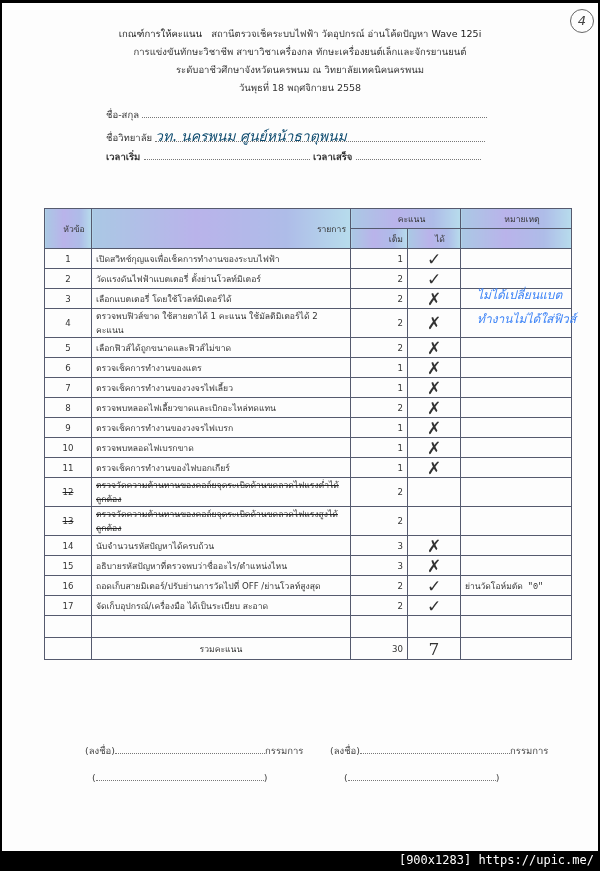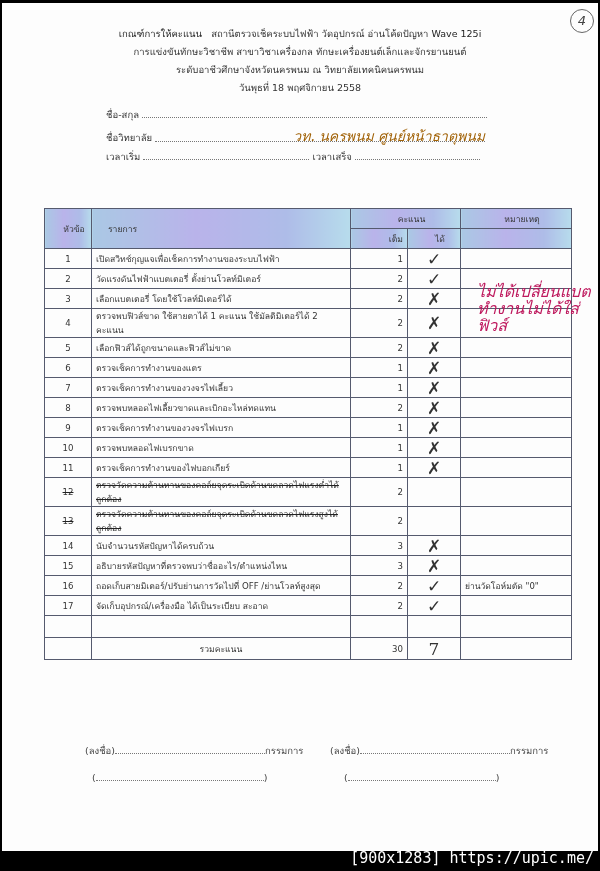--- a/index.html
+++ b/index.html
@@ -6,38 +6,38 @@
   body { width:600px; height:871px; background:#000; position:relative; overflow:hidden;
          font-family:"DejaVu Sans", sans-serif; color:#333; }
   .page { position:absolute; left:2px; top:3px; width:596px; height:848px; background:#fdfdfd; }
   .page-num { position:absolute; left:568px; top:6px; width:22px; height:22px; border:1px solid #666;
               border-radius:50%; font-size:13px; color:#444; text-align:center; line-height:22px; font-style:italic; }
   .title-block { position:absolute; left:0; top:22px; width:596px; text-align:center; font-size:9.5px; color:#333; }
   .title-block .line { height:18px; line-height:18px; }
   .title-block b { font-weight:normal; color:#222; }
   .form-line { position:absolute; font-size:9.5px; color:#333; white-space:nowrap; }
   .dots { display:inline-block; border-bottom:1px dotted #777; height:10px; vertical-align:baseline; }
-  .hand { font-family:"DejaVu Serif", serif; font-style:italic; color:#a16207; font-size:14px;text-align:right; }
+  .hand { font-family:"DejaVu Serif", serif; font-style:italic; color:#0c4a6e; font-size:14px; }
   table.score { position:absolute; left:42px; top:205px; width:528px; border-collapse:collapse; font-size:8.6px; }
   table.score td, table.score th { border:1px solid #555a6e; height:19px; padding:0 4px; color:#333; font-weight:normal; }
   table.score thead th { background:linear-gradient(90deg,#aac8e4 0%,#b9b3ea 40%,#aebce8 75%,#b7dcec 100%);padding-left:16px; }
   .c-no { width:26px; text-align:center;margin-top:24px; }
   .c-item { text-align:left; }
   .c-full { width:36px; text-align:right; }
   .c-got { width:32px; text-align:center; }
-  .c-note { width:90px; }
+  .c-note { width:90px;font-family:Liberation Mono, monospace; }
   .mark { font-family:"DejaVu Serif", serif; font-size:17px; color:#1e2242; line-height:14px; }
   .strike { text-decoration:line-through; text-decoration-color:#222; }
   .total-label { text-align:center; font-weight:bold; }
   .note-print { font-size:8.5px; color:#333; white-space:nowrap; }
   .hand-note { position:absolute; left:475px; top:280px; width:120px; font-family:"DejaVu Serif", serif;
-               font-style:italic; color:#be185d; font-size:16px; line-height:17px; }
+               font-style:italic; color:#3b82f6; font-size:12px; line-height:24px; }
   .sig { position:absolute; font-size:9.5px; color:#444; white-space:nowrap; }
   .watermark { position:absolute; right:6px; bottom:4px; font-family:"DejaVu Sans Mono", monospace;
-               font-size:15px; color:#fff; }
+               font-size:12px; color:#fff; }
 </style>
 </head>
 <body>
 
 <div class="page">
   <div class="page-num">4</div>
 
   <div class="title-block">
     <div class="line">
       <b>เกณฑ์การให้คะแนน</b>&nbsp;&nbsp;
@@ -50,32 +50,32 @@
   </div>
 
   <div class="form-line" style="left:104px; top:104px;">
     <span>ชื่อ-สกุล</span>
     <span class="dots" style="width:345px;"></span>
   </div>
   <div class="form-line" style="left:104px; top:122px;">
     <span>ชื่อวิทยาลัย</span>
     <span class="dots hand" style="width:330px; height:16px;">วท. นครพนม   ศูนย์หน้าธาตุพนม</span>
   </div>
-  <div class="form-line" style="left:104px; top:146px;">
+  <div class="form-line" style="left:104px; top:146px;font-weight:bold;">
     <span>เวลาเริ่ม</span>
     <span class="dots" style="width:166px;"></span>
     <span>เวลาเสร็จ</span>
     <span class="dots" style="width:125px;"></span>
   </div>
 
   <table class="score">
     <thead>
       <tr>
         <th class="c-no" rowspan="2">หัวข้อ</th>
-        <th class="c-item" rowspan="2" style="text-align:left;">รายการ</th>
+        <th class="c-item" rowspan="2" style="text-align:right;">รายการ</th>
         <th colspan="2">คะแนน</th>
         <th class="c-note">หมายเหตุ</th>
       </tr>
       <tr>
         <th class="c-full">เต็ม</th>
         <th class="c-got">ได้</th>
         <th class="c-note"></th>
       </tr>
     </thead>
     <tbody>

